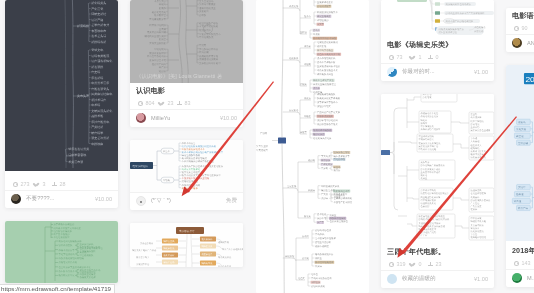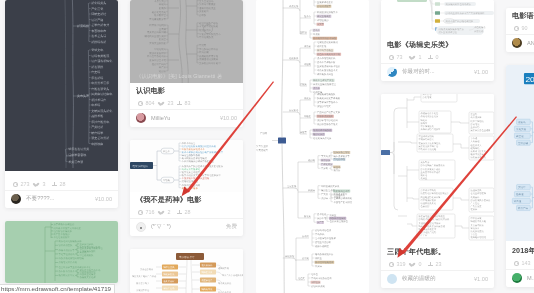--- a/index.html
+++ b/index.html
@@ -443,37 +443,20 @@
               <path d="M49 38.4 L51 38.4" stroke="#b9c1c9" stroke-width="0.4" fill="none"></path>
               <text x="51.6" y="39.3" fill="#c0392b" opacity="0.7">术技派视术视剪评头业结格</text>
               <path d="M49 41.5 L51 41.5" stroke="#b9c1c9" stroke-width="0.4" fill="none"></path>
               <text x="51.6" y="42.4">流格化理作化色</text>
               <path d="M49 44.6 L51 44.6" stroke="#b9c1c9" stroke-width="0.4" fill="none"></path>
               <text x="51.6" y="45.5">作视场结作业场构</text>
               <path d="M49 47.7 L51 47.7" stroke="#b9c1c9" stroke-width="0.4" fill="none"></path>
               <text x="51.6" y="48.6" fill="#d35400" opacity="0.7">评事分头型格乐</text>
             </g>
           </svg>
-      </div>
-      <div class="meta" data-name="card-meta">
-        <div class="card-title" data-name="card-title">《我不是药神》电影</div>
-        <div class="stats" data-name="card-stats">
-          <span class="st" data-name="stat-views">
-              <span class="ic" data-name="eye-icon"></span>
-              <span data-name="views-count">716</span>
-            </span>
-          <span class="st" data-name="stat-likes">
-              <span class="ic" data-name="heart-icon"></span>
-              <span data-name="likes-count">2</span>
-            </span>
-          <span class="st" data-name="stat-downloads">
-              <span class="ic" data-name="download-icon"></span>
-              <span data-name="downloads-count">28</span>
-            </span>
-        </div>
       </div>
       <div class="divider" data-name="divider"></div>
       <div class="author-row" data-name="author-row">
         <span class="avatar av3" data-name="avatar"></span>
         <span class="author-name" data-name="author-name">(*´▽｀*)</span>
         <span class="price" data-name="price">免费</span>
       </div>
     </div>
     <div class="card" id="card-brown" data-name="template-card-brown">
       <div class="thumb brown-thumb" data-name="thumbnail-brown">

